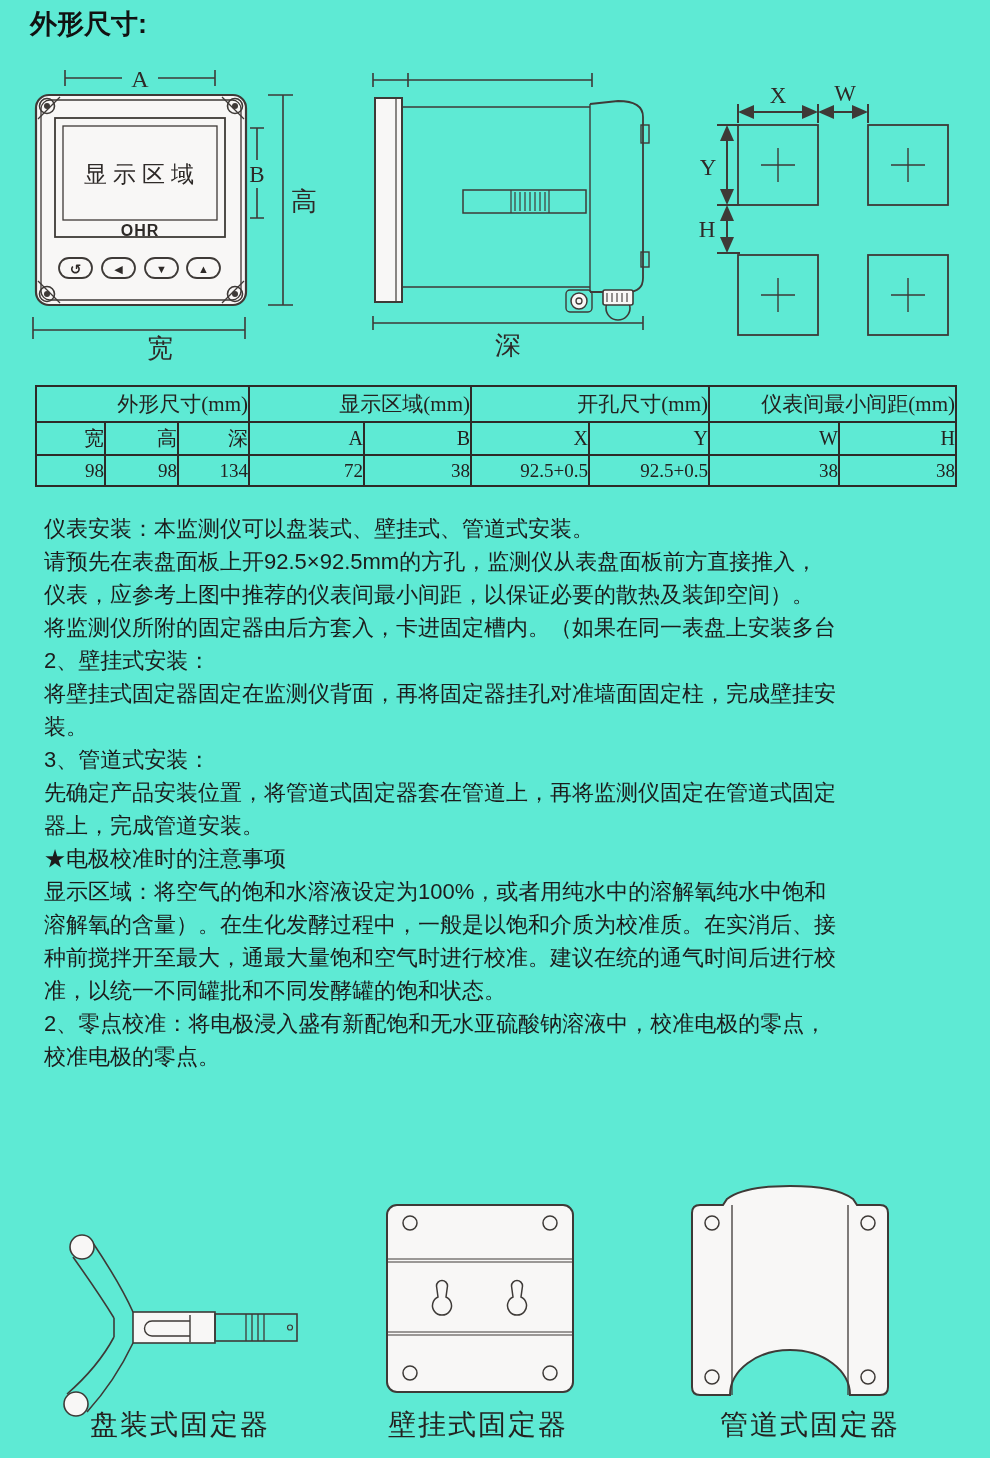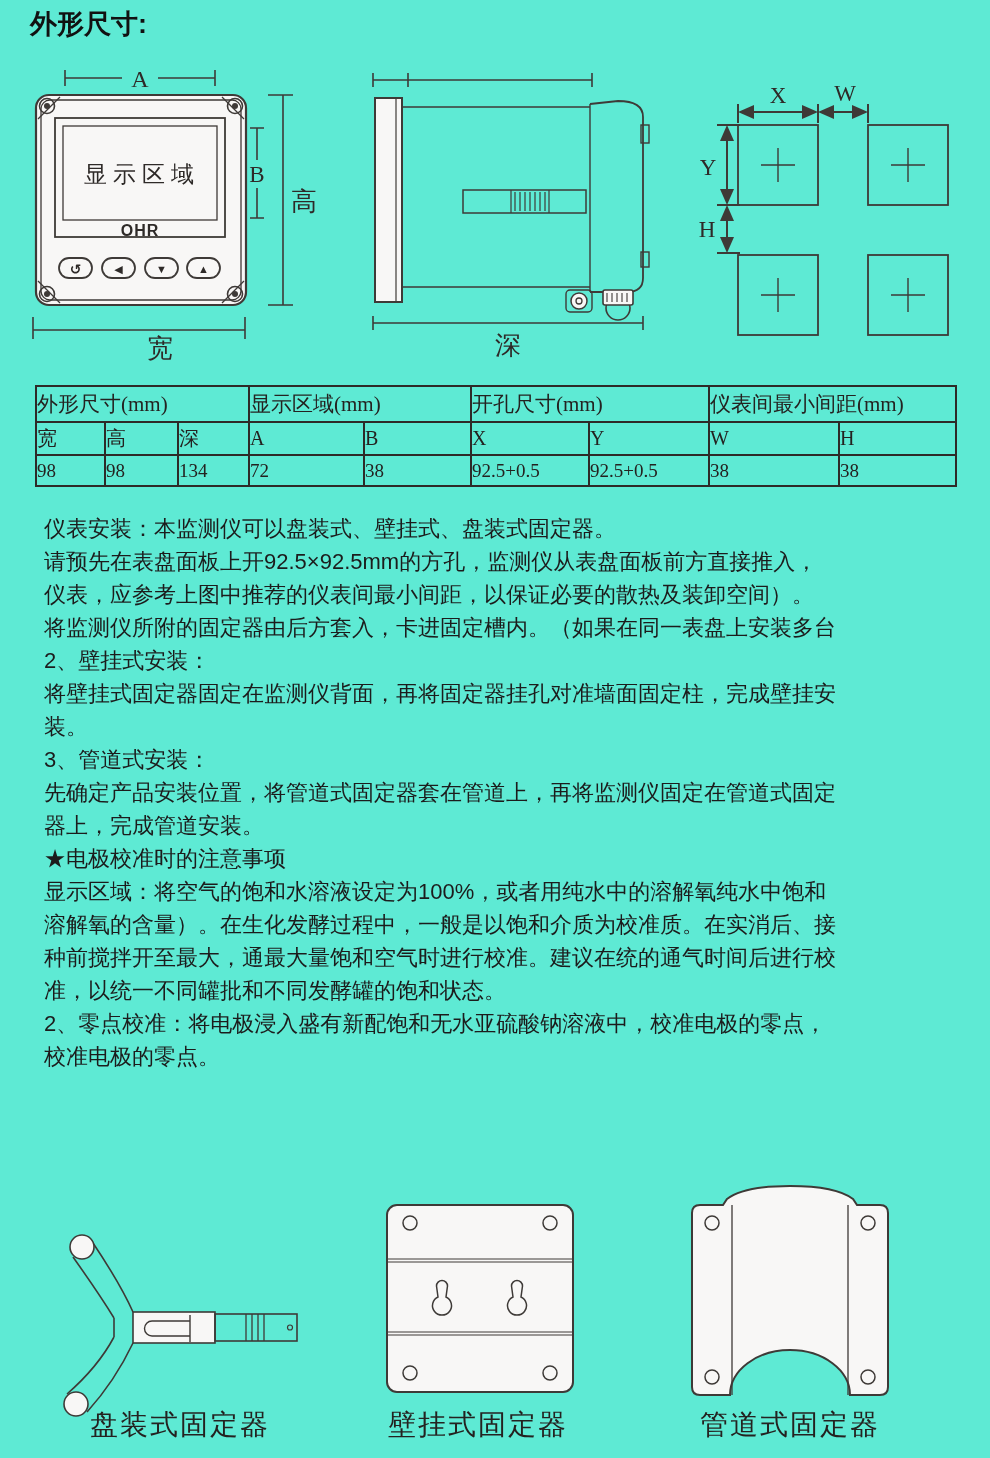--- a/index.html
+++ b/index.html
@@ -8,34 +8,34 @@
   .title{position:absolute;left:30px;top:6px;font-size:27px;font-weight:700;color:#111;}
   svg{position:absolute;display:block;}
   .ln{stroke:#3e3a37;fill:none;}
   .fillbg{fill:#f8f7f6;}
   .ah{fill:#3e3a37;stroke:none;}
   .st{font-family:"Liberation Serif","DejaVu Serif",serif;fill:#2e2a28;}
   .bt{font-family:"Liberation Sans","DejaVu Sans",sans-serif;font-weight:700;fill:#2e2a28;}
   
   .spec{position:absolute;left:35px;top:385px;border-collapse:collapse;table-layout:fixed;
         font-family:"Liberation Serif","DejaVu Serif",serif;color:#242220;}
-  .spec th,.spec td{border:2px solid #2e2a28;text-align:left;font-weight:400;padding:0;}
+  .spec th,.spec td{border:2px solid #2e2a28;text-align:right;font-weight:400;padding:0;}
   .spec .group-row th{height:34px;font-size:21px;}
   .spec .col-row th{height:31px;font-size:20px;}
   .spec .val-row td{height:29px;font-size:19px;}
   
   .instr{position:absolute;left:44px;top:512px;font-size:22px;font-weight:500;
          color:#1c1c1c;}
   .instr .line{height:33px;line-height:33px;white-space:nowrap;}
   
   .cap{position:absolute;top:1406px;text-align:center;font-size:28px;letter-spacing:2px;
        font-family:"Liberation Serif","DejaVu Serif",serif;color:#242220;}
   .cap1{left:40px;width:280px;}
   .cap2{left:348px;width:260px;}
-  .cap3{left:650px;width:280px;}
+  .cap3{left:620px;width:280px;text-align:right;}
 </style>
 </head>
 <body>
 
 <div class="page">
 
   <div class="title">外形尺寸:</div>
 
   <svg style="left:0;top:40px" width="990" height="340" viewBox="0 0 990 340">
 
@@ -178,21 +178,21 @@
       <td>38</td>
       <td>92.5+0.5</td>
       <td>92.5+0.5</td>
       <td>38</td>
       <td>38</td>
     </tr>
   </tbody>
     </table>
 
   <div class="instr">
-    <div class="line">仪表安装：本监测仪可以盘装式、壁挂式、盘装式固定器。</div>
+    <div class="line">仪表安装：本监测仪可以盘装式、壁挂式、管道式安装。</div>
     <div class="line">请预先在表盘面板上开92.5×92.5mm的方孔，监测仪从表盘面板前方直接推入，</div>
     <div class="line">仪表，应参考上图中推荐的仪表间最小间距，以保证必要的散热及装卸空间）。</div>
     <div class="line">将监测仪所附的固定器由后方套入，卡进固定槽内。（如果在同一表盘上安装多台</div>
     <div class="line">2、壁挂式安装：</div>
     <div class="line">将壁挂式固定器固定在监测仪背面，再将固定器挂孔对准墙面固定柱，完成壁挂安</div>
     <div class="line">装。</div>
     <div class="line">3、管道式安装：</div>
     <div class="line">先确定产品安装位置，将管道式固定器套在管道上，再将监测仪固定在管道式固定</div>
     <div class="line">器上，完成管道安装。</div>
     <div class="line">★电极校准时的注意事项</div>

